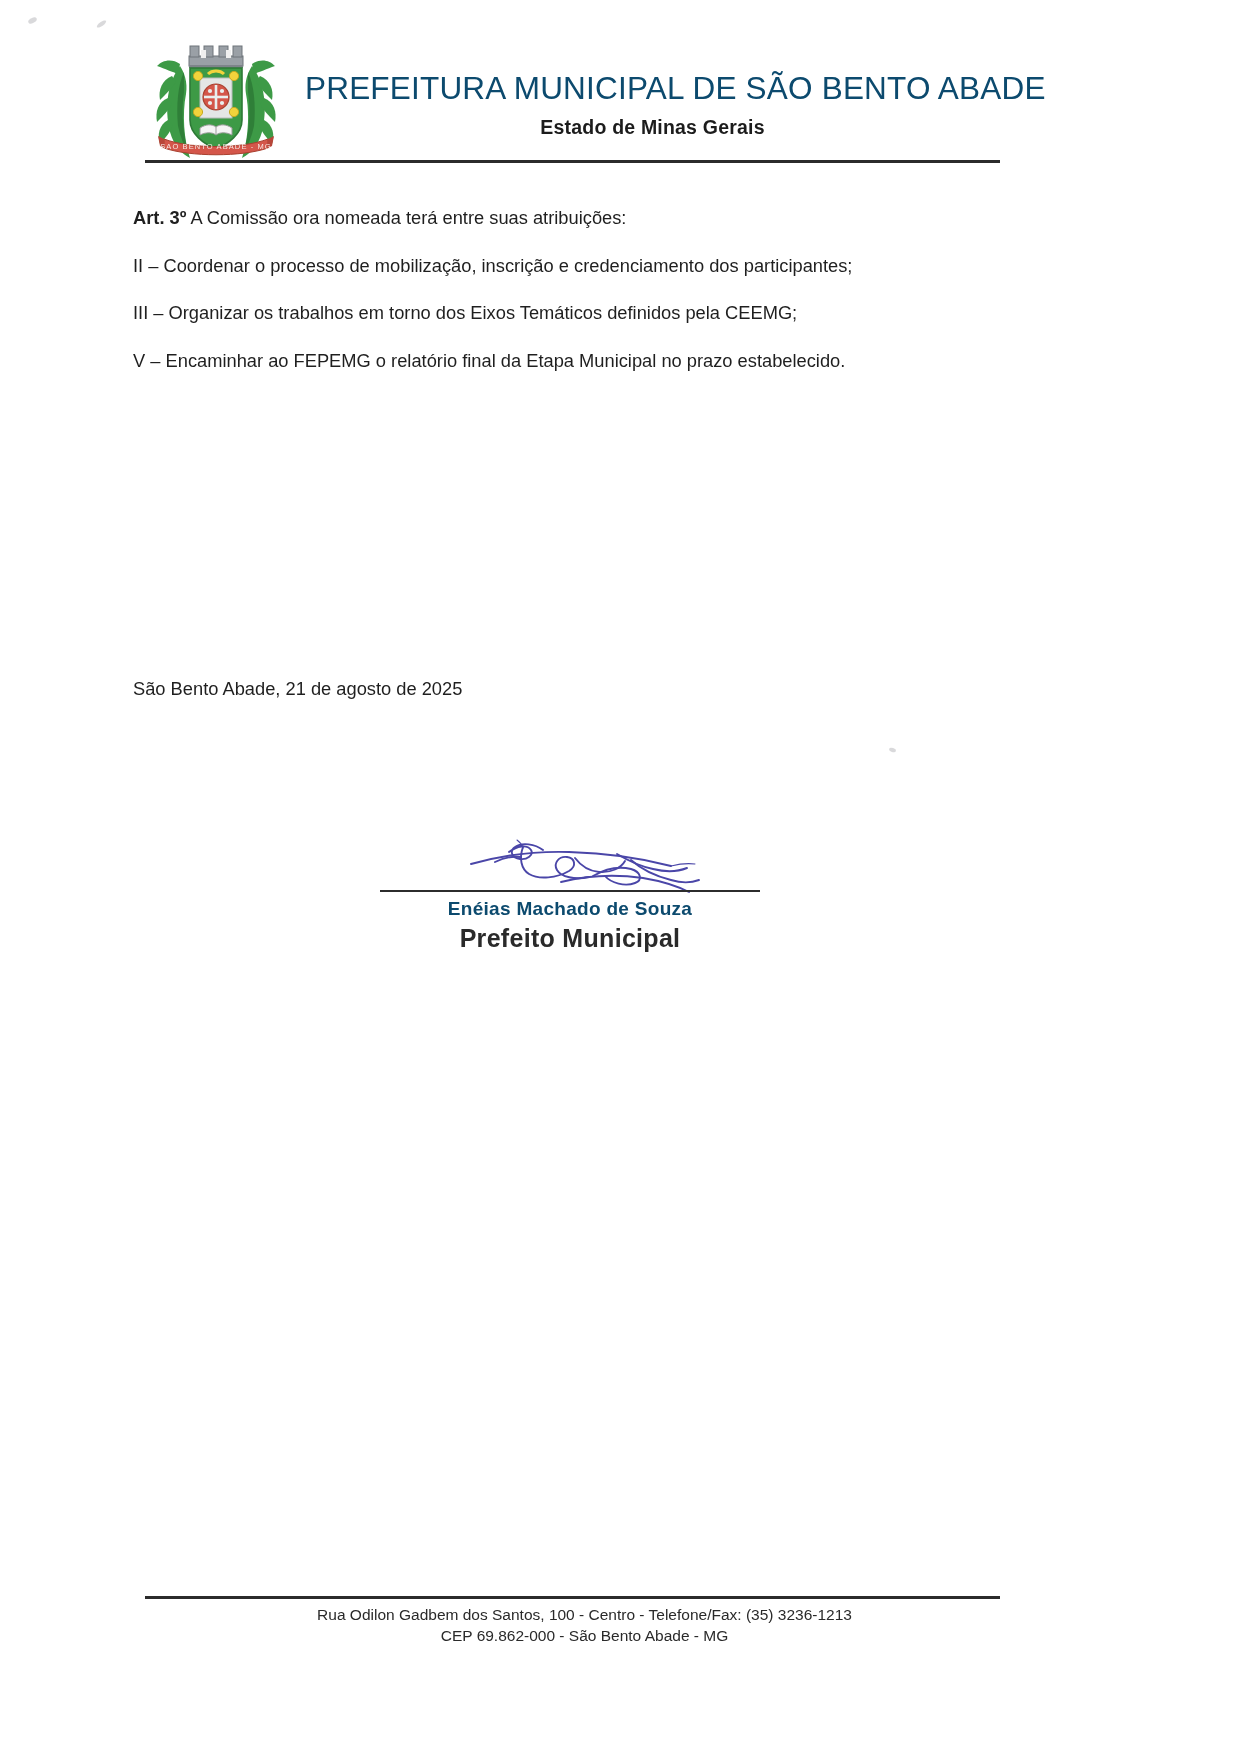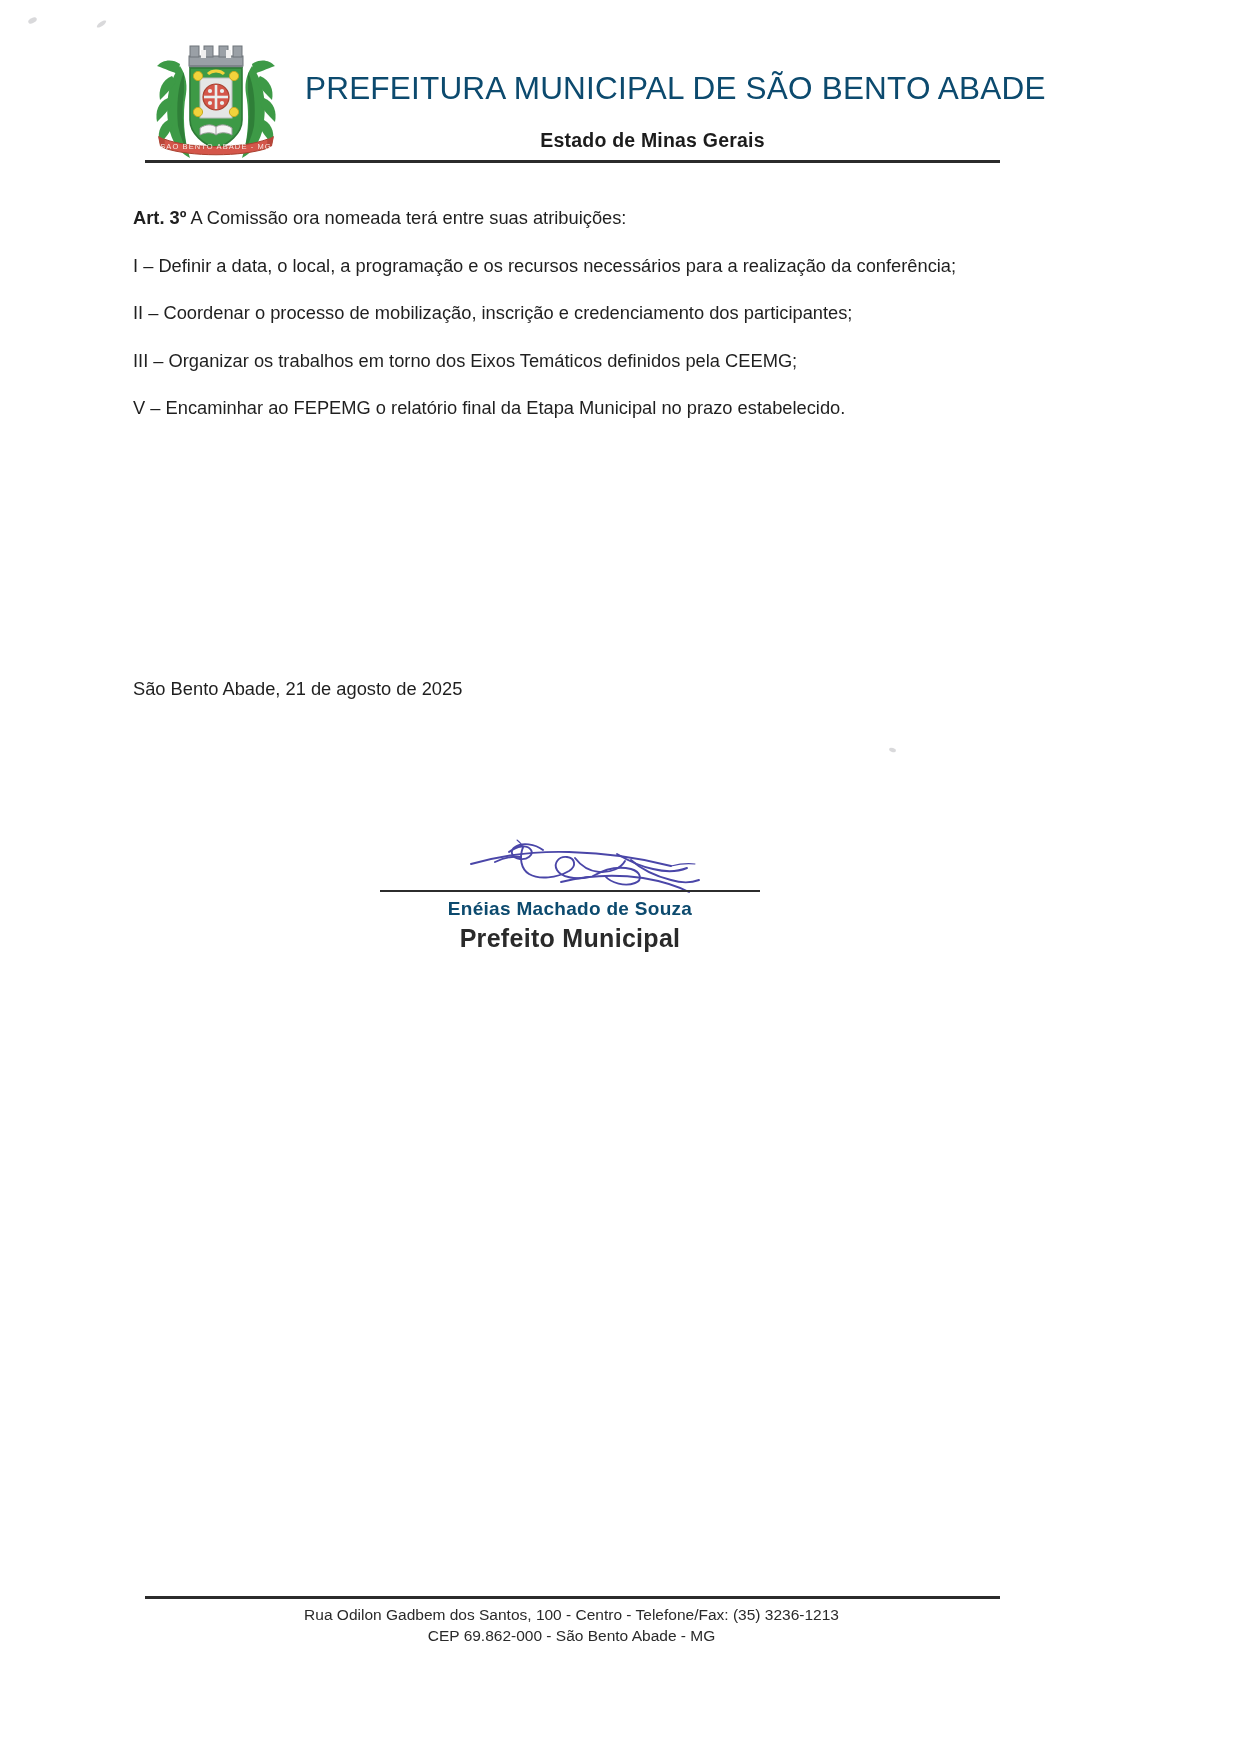--- a/index.html
+++ b/index.html
@@ -53,21 +53,21 @@
     text-align: center;
   }
   .org-name {
     font-size: 31.5px;
     letter-spacing: .2px;
     color: #0c4a6e;
     white-space: nowrap;
     font-weight: 400;
   }
   .org-state {
-    margin-top: 22px;
+    margin-top: 9px;
     font-size: 19.5px;
     font-weight: bold;
     color: #1c1c1c;
     letter-spacing: .2px;
   }
   .header-rule {
     position: absolute;
     left: 145px;
     top: 160px;
     width: 855px;
@@ -153,21 +153,21 @@
   .footer-rule {
     position: absolute;
     left: 145px;
     top: 1596px;
     width: 855px;
     height: 3px;
     background: #2b2b2b;
   }
   .footer-text {
     position: absolute;
-    left: 144px;
+    left: 157px;
     top: 1604px;
     width: 855px;
     text-align: center;
     font-size: 15.5px;
     line-height: 21px;
     color: #2a2a2a;
   }
 </style>
 </head>
 <body>
@@ -254,21 +254,20 @@
     </div>
   </div>
 
   <div class="header-rule"></div>
 
   <div class="content">
 
 
     <p class="para nojustify"><b>Art. 3º</b><span> A Comissão ora nomeada terá entre suas atribuições:</span></p>
 
-    <p class="para">I – Definir a data, o local, a programação e os recursos necessários para a realização da conferência;</p>
 
     <p class="para nojustify">II – Coordenar o processo de mobilização, inscrição e credenciamento dos participantes;</p>
 
     <p class="para nojustify">III – Organizar os trabalhos em torno dos Eixos Temáticos definidos pela CEEMG;</p>
 
 
     <p class="para nojustify">V – Encaminhar ao FEPEMG o relatório final da Etapa Municipal no prazo estabelecido.</p>
 
   </div>
 

